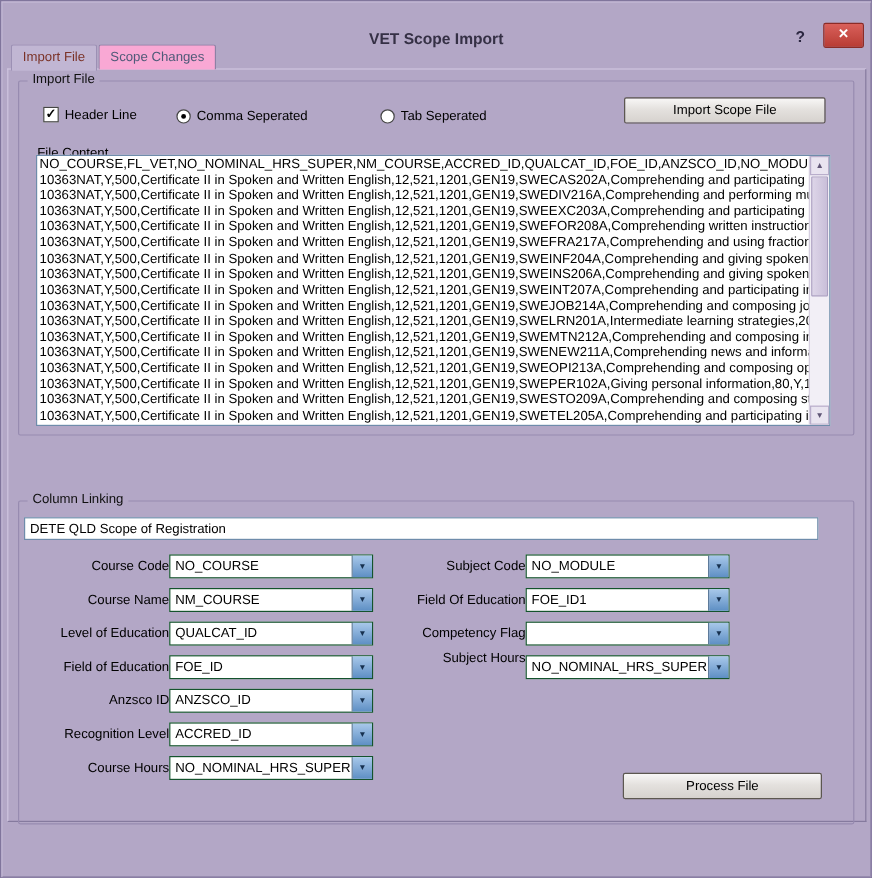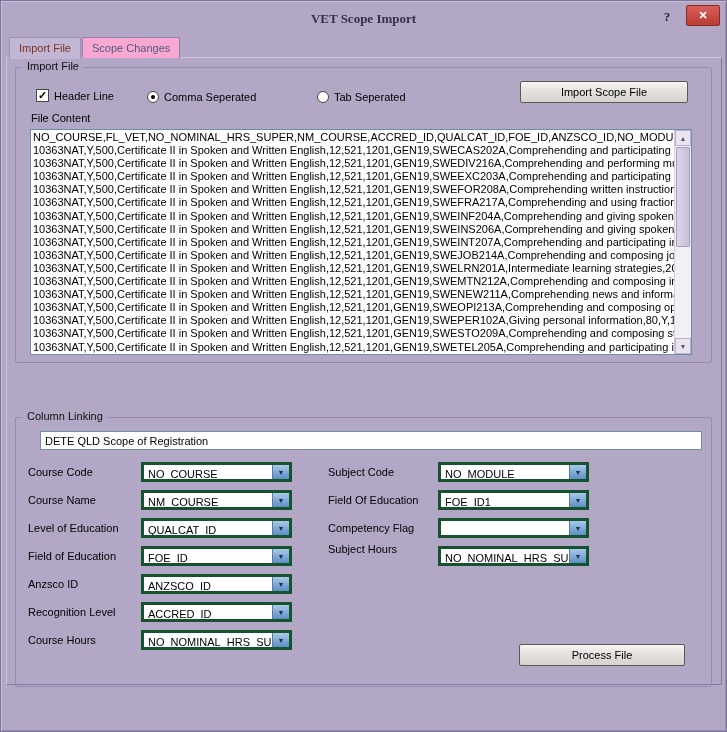--- a/index.html
+++ b/index.html
@@ -3,21 +3,21 @@
 <meta charset="utf-8">
 <style>
   * { margin:0; padding:0; box-sizing:border-box; }
   html,body { width:727px; height:732px; }
   body { font-family:"Liberation Sans",sans-serif; font-size:11px; color:#000; background:#b3a7c6; overflow:hidden; }
 
   .window { position:relative; width:727px; height:732px; background:#b3a7c6;
             border:1px solid #80759c; box-shadow: inset 1px 1px 0 #c9bfda, inset -1px -1px 0 #968bae; }
 
   
-  .titlebar { position:absolute; top:3px; left:0; right:0; height:30px;font-family:Liberation Serif, serif; }
+  .titlebar { position:absolute; top:17px; left:0; right:0; height:30px; }
   .title { position:absolute; top:7px; left:0; right:0; text-align:center; font-weight:bold; font-size:13px; color:#353045; }
   .help-btn { position:absolute; top:4px; right:50px; width:18px; height:18px; text-align:center;
               font-weight:bold; font-size:13px; color:#2b2640; line-height:18px; cursor:default; }
   .close-btn { position:absolute; top:1px; right:6px; width:34px; height:21px;
                background:linear-gradient(#d9605a,#b83c34); border:1px solid #8c2b26; border-radius:2px;
                color:#fff; text-align:center; line-height:19px; font-size:11px; font-weight:bold; }
 
   
   .tabstrip { position:absolute; top:36px; left:8px; height:21px; display:flex; z-index:3; }
   .tab { padding:4px 9px 2px; font-size:11px; color:#4f5a78; background:#f9a8d4;
@@ -40,46 +40,46 @@
   .radio-wrap { position:absolute; top:23px; display:flex; align-items:center; gap:5px; cursor:default; }
   .radio-comma { left:131px; }
   .radio-tab { left:301px; }
   .radio { width:12px; height:12px; border-radius:50%; background:#fff; border:1px solid #454545; position:relative; }
   .radio.selected::after { content:""; position:absolute; left:3px; top:3px; width:4px; height:4px; border-radius:50%; background:#000; }
 
   .btn { font-family:inherit; font-size:11px; color:#000;
          background:linear-gradient(#f8f7f6,#e4e1de 45%,#d6d2ce); border:1px solid #757069; border-radius:2px; cursor:default; }
   .import-btn { position:absolute; right:23px; top:13px; width:168px; height:22px; border-color:#5c5750;margin-left:23px; }
 
-  .file-content-label { position:absolute; left:15px; top:44px; }
+  .file-content-label { position:absolute; left:15px; top:54px; }
   .file-content-box { position:absolute; left:14px; top:61px; width:662px; height:226px; background:#fff;
                       border:1px solid #6f8cab; display:flex; overflow:hidden; }
   .file-lines { flex:1; overflow:hidden; padding:1px 0 0 2px; }
   .file-line { white-space:nowrap; font-size:11px; line-height:13.1px; }
 
   .vscroll { width:17px; background:#f2eff6; border-left:1px solid #d6cfe0; display:flex; flex-direction:column; }
   .scroll-arrow { height:16px; background:#e9e4f0; border:1px solid #b9aecb; font-size:7px; color:#5f5575;
                   display:flex; align-items:center; justify-content:center; flex:0 0 auto; }
   .scroll-thumb { height:100px; margin:1px; background:linear-gradient(90deg,#ddd5e8,#c9bfd9);
                   border:1px solid #a99dc0; border-radius:1px; flex:0 0 auto; }
   .scroll-track-fill { flex:1; }
 
   
   .column-linking-group { left:8px; top:311px; width:697px; height:270px;margin-top:48px; }
-  .scope-name-input { position:absolute; left:24px; top:13px; width:662px; height:19px;
+  .scope-name-input { position:absolute; left:4px; top:13px; width:662px; height:19px;
                       border:1px solid #6f8cab; background:#fff; font-size:11px; padding:0 4px; font-family:inherit; }
 
   .left-col  { position:absolute; left:12px;  top:44px; }
   .right-col { position:absolute; left:312px; top:44px; }
   .field-row { display:flex; align-items:center; height:20px; margin-bottom:8px; }
-  .field-label { width:113px; font-size:11px; flex:0 0 auto; }
+  .field-label { width:113px; font-size:11px; flex:0 0 auto;text-align:right; }
   .right-col .field-label { width:110px; }
   .field-row.label-high .field-label { position:relative; top:-7px; }
 
-  .combo { width:151px; height:20px; background:#fff; border:3px solid #14532d; display:flex; cursor:default; }
+  .combo { width:170px; height:20px; background:#fff; border:1px solid #14532d; display:flex; cursor:default; }
   .combo-value { flex:1; padding:3px 4px 0; font-size:11px; overflow:hidden; white-space:nowrap; }
   .combo-arrow { width:17px; background:linear-gradient(#a8c8ea,#5e8fc4); border-left:1px solid #5d7a9a;
                  display:flex; align-items:center; justify-content:center; font-size:7px; color:#16304f; flex:0 0 auto; }
 
   .process-btn { position:absolute; left:512px; top:586px; width:166px; height:22px; border-color:#5c5750; }
 
   
   .footer { position:absolute; left:0; right:0; top:692px; height:26px; }
   .clear-import-btn { position:absolute; left:14px; top:0; width:96px; height:22px; }
   .footer-right { position:absolute; right:15px; top:0; display:flex; gap:6px; }

